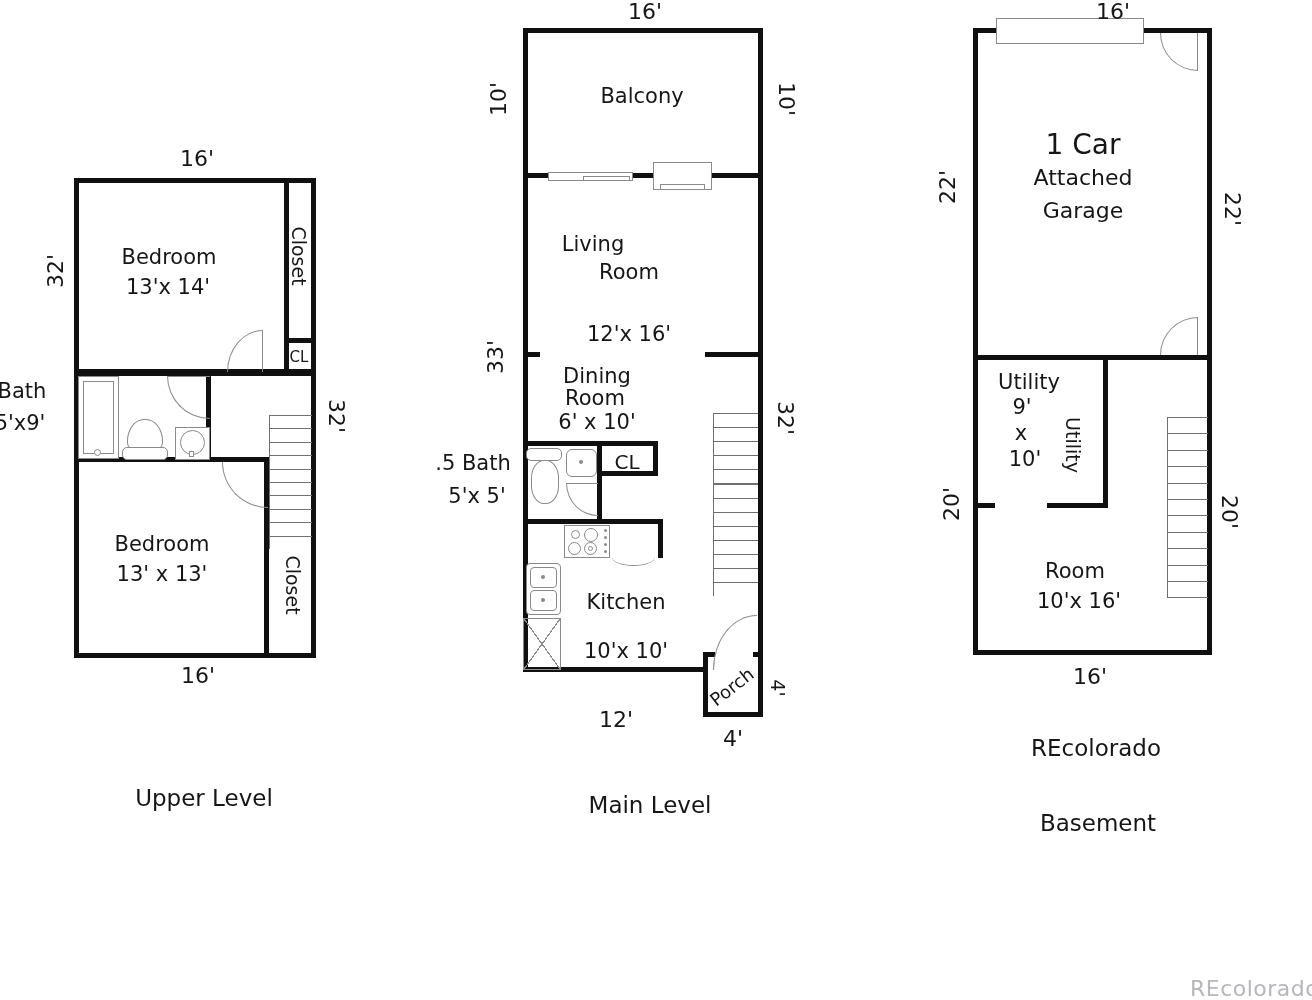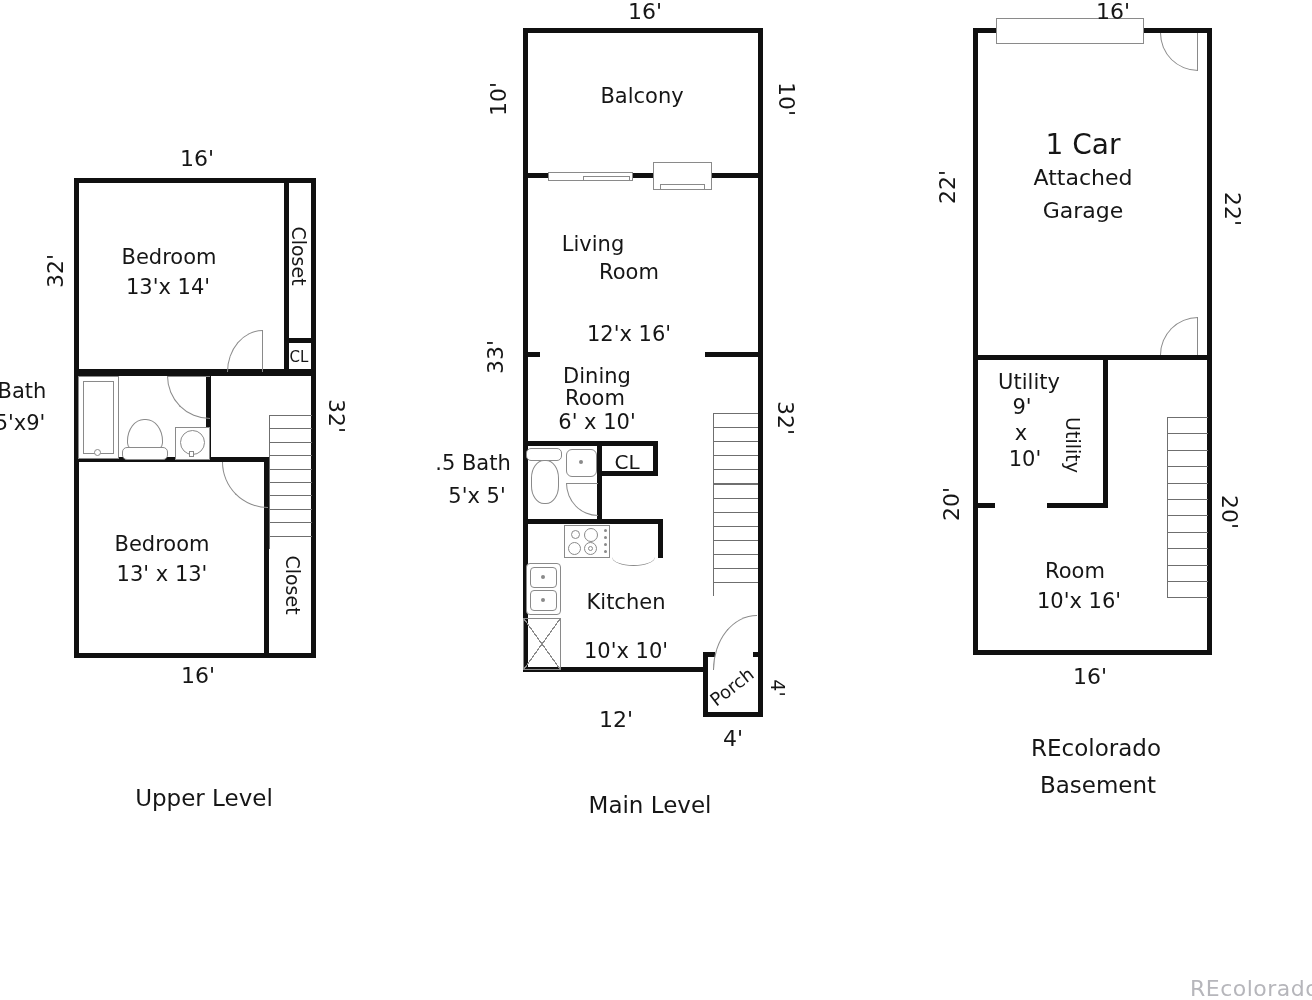--- a/index.html
+++ b/index.html
@@ -173,18 +173,18 @@
     <div class="lbl" style="left:1022px;top:408px;">9'</div>
     <div class="lbl" style="left:1021px;top:434px;">x</div>
     <div class="lbl" style="left:1025px;top:460px;">10'</div>
     <div class="lbl r90" style="left:1073px;top:445px;font-size:19px;">Utility</div>
     <div class="lbl dim rm90" style="left:952px;top:504px;">20'</div>
     <div class="lbl dim r90" style="left:1229px;top:512px;">20'</div>
     <div class="lbl" style="left:1075px;top:572px;">Room</div>
     <div class="lbl" style="left:1079px;top:602px;">10'x 16'</div>
     <div class="lbl dim" style="left:1090px;top:677px;">16'</div>
     <div class="lbl cap" style="left:1096px;top:749px;">REcolorado</div>
-    <div class="lbl cap" style="left:1098px;top:786px;">Basement</div>
+    <div class="lbl cap" style="left:1098px;top:824px;">Basement</div>
   </div>
 
   <div class="wm" style="left:1190px;top:976px;">REcolorado</div>
 
 </div>
 
 </body></html>

